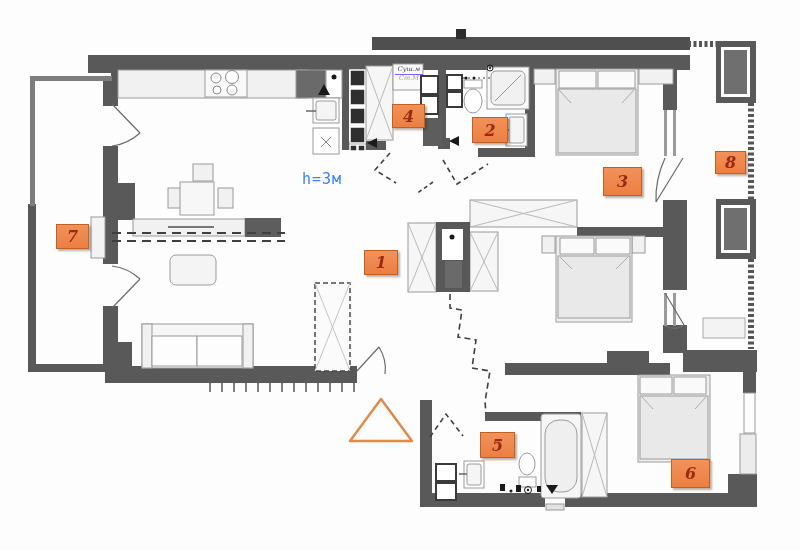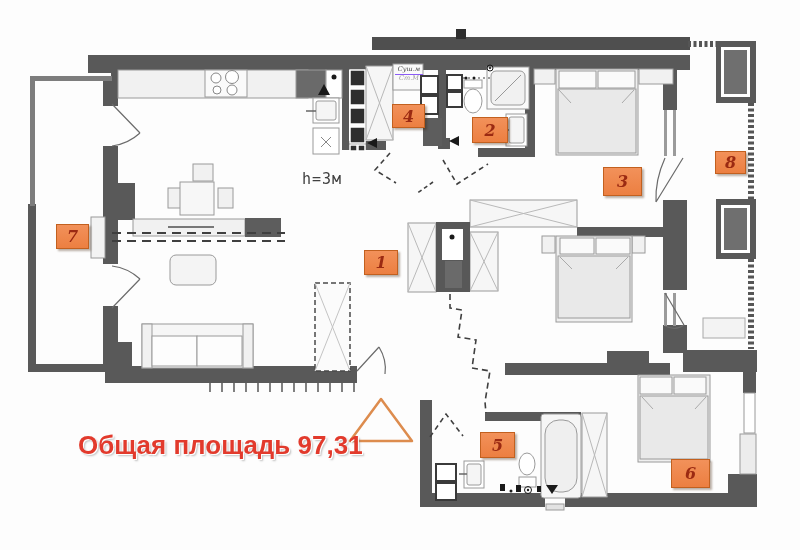--- a/index.html
+++ b/index.html
@@ -3,21 +3,21 @@
 <meta charset="utf-8">
 <style>
   html,body{margin:0;padding:0;background:#fff;}
   .canvas{position:relative;width:800px;height:550px;background:#fdfdfd;overflow:hidden;
           font-family:"Liberation Sans",sans-serif;}
   .canvas svg{position:absolute;left:0;top:0;}
   .room-label{position:absolute;display:flex;align-items:center;justify-content:center;
       background:linear-gradient(#f2915a,#ec7f41);border:1px solid #c2601f;
       box-shadow:1.5px 1.5px 2px rgba(60,30,0,.35);
       color:#9b2a12;font:italic bold 16px "DejaVu Serif",serif;}
-  .height-note{position:absolute;left:302px;top:170px;color:#404040;
+  .height-note{position:absolute;left:302px;top:170px;color:#3b82f6;
       font:15px "DejaVu Sans Mono",monospace;letter-spacing:1px;}
   .appliance-note{position:absolute;left:395px;top:66px;width:28px;
       font:italic 6.5px "DejaVu Serif",serif;line-height:7.5px;color:#4a4a4a;text-align:center;}
   .appliance-note .w2{color:#9a9a9a;border-top:1px solid #8b5cf6;}
   .area-text{position:absolute;left:78px;top:430px;
       font:bold 26px "Liberation Sans",sans-serif;color:#e23a2c;letter-spacing:0px;
       text-shadow:1px 1px 0 #ffffff,2px 2px 2px rgba(120,120,120,.45);}
 </style>
 </head>
 <body>
@@ -287,14 +287,13 @@
     </div>
   <div class="room-label" style="left:715px;top:151px;width:29px;height:21px">
       <span>8</span>
     </div>
 
   <div class="height-note">h=3м</div>
   <div class="appliance-note">
     <div>Суш.м</div>
     <div class="w2">Ст.М</div>
   </div>
-  <div class="area-text">Общая площадь 97,31</div>
 </div>
 
 </body></html>

